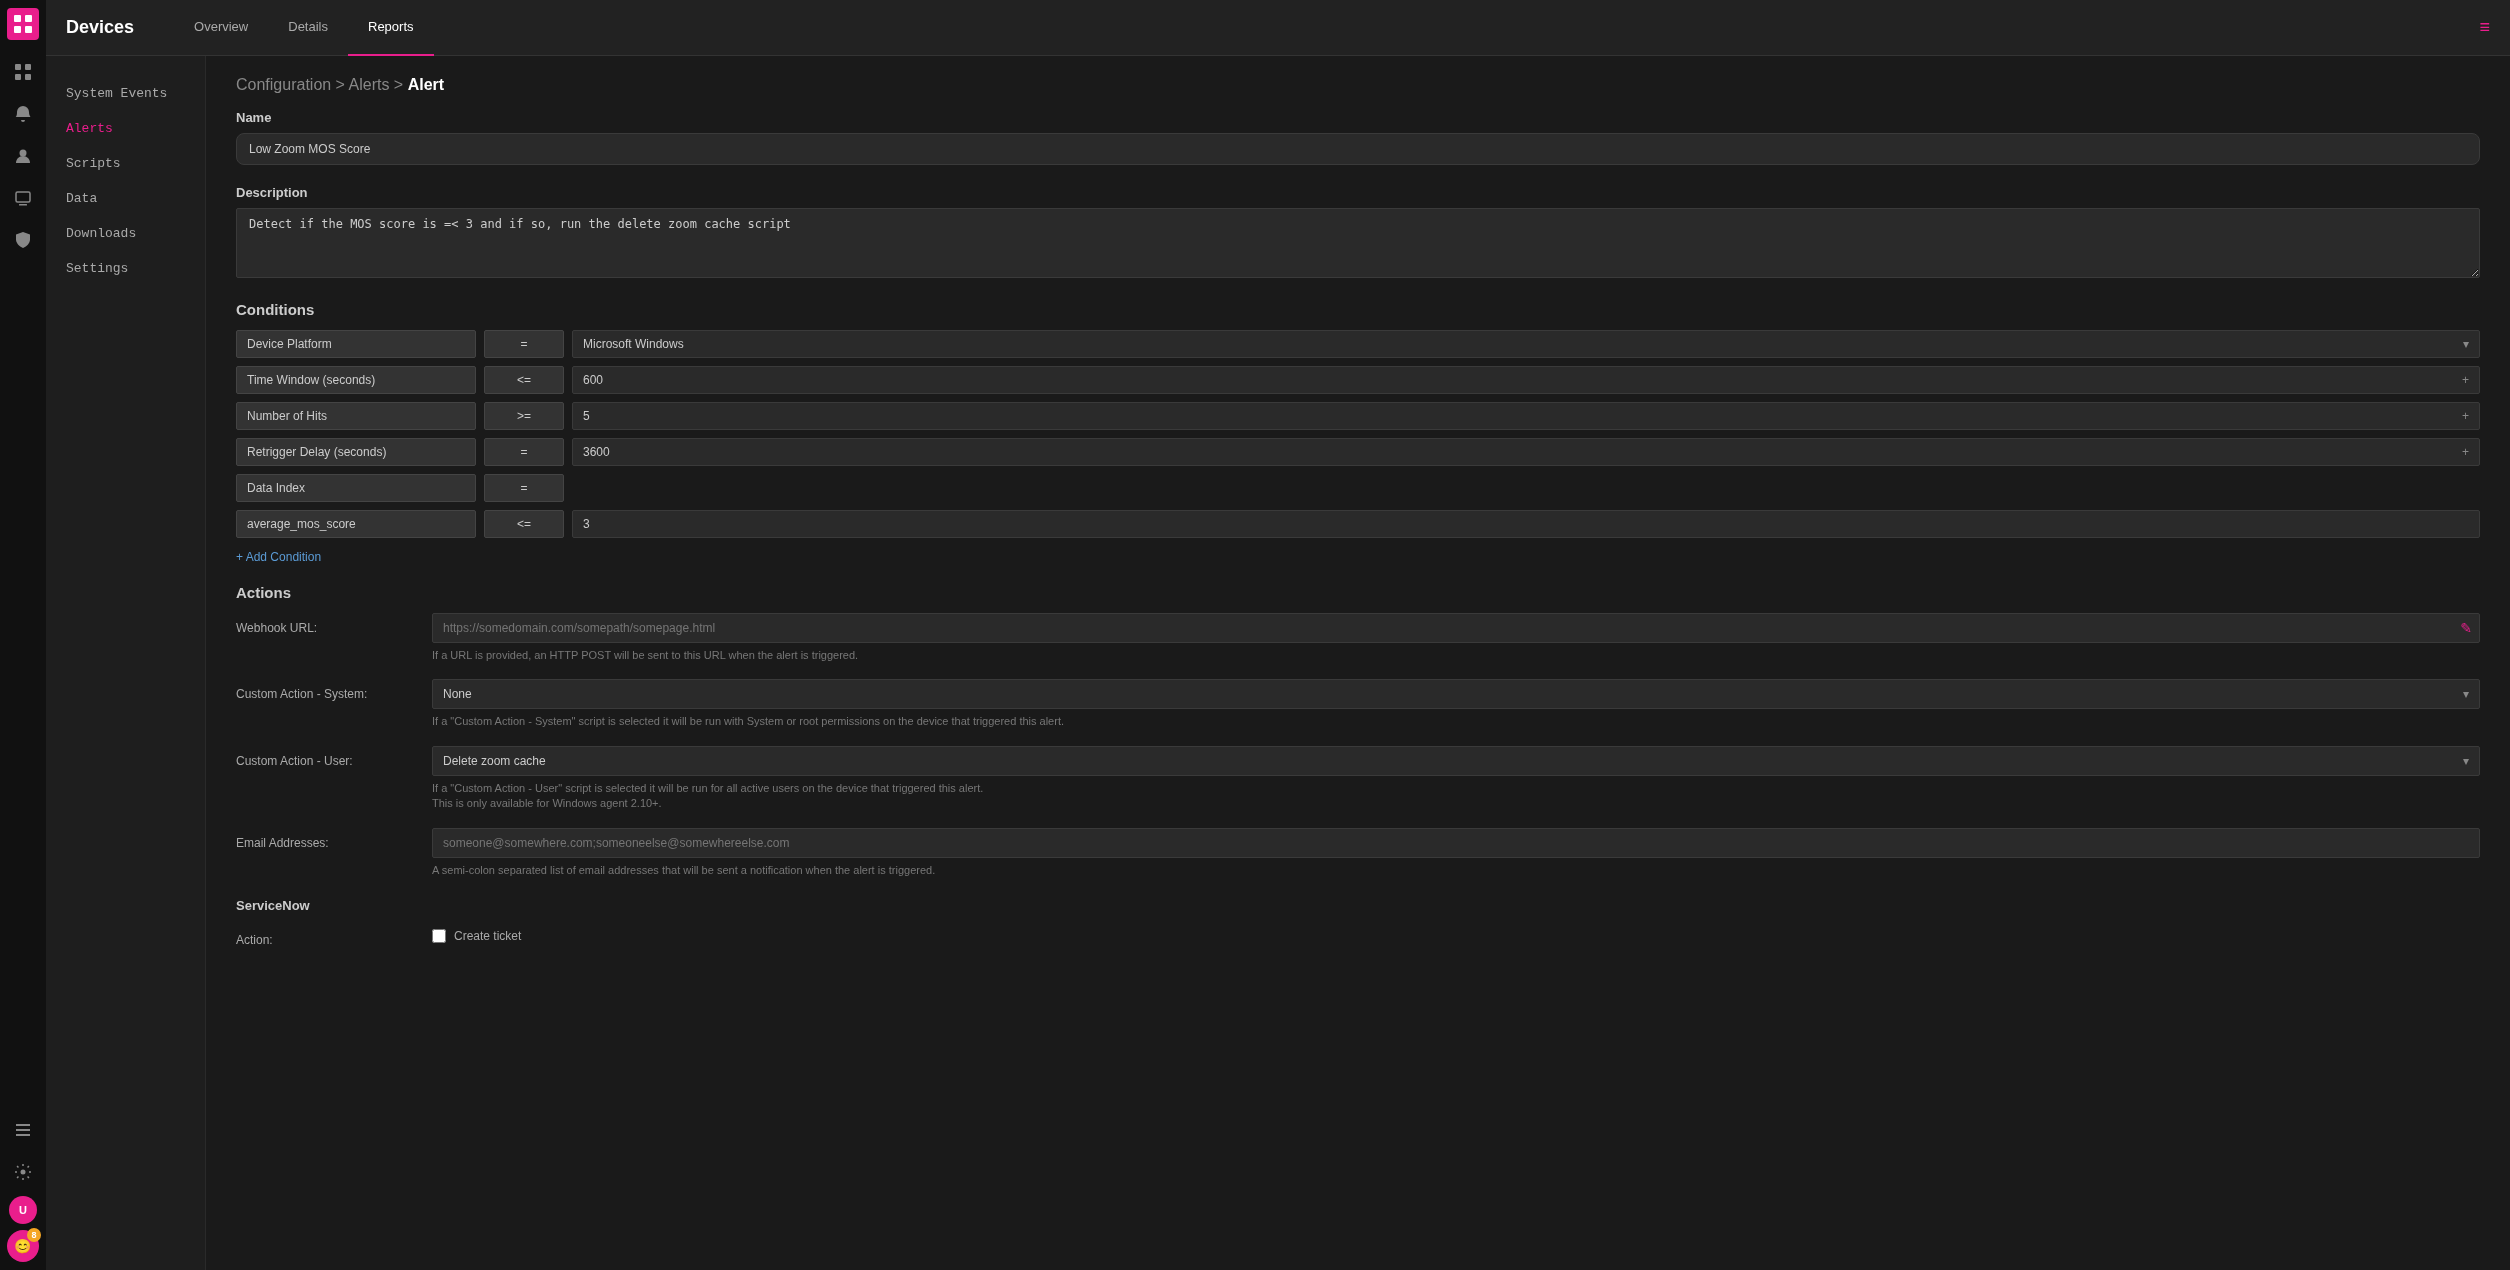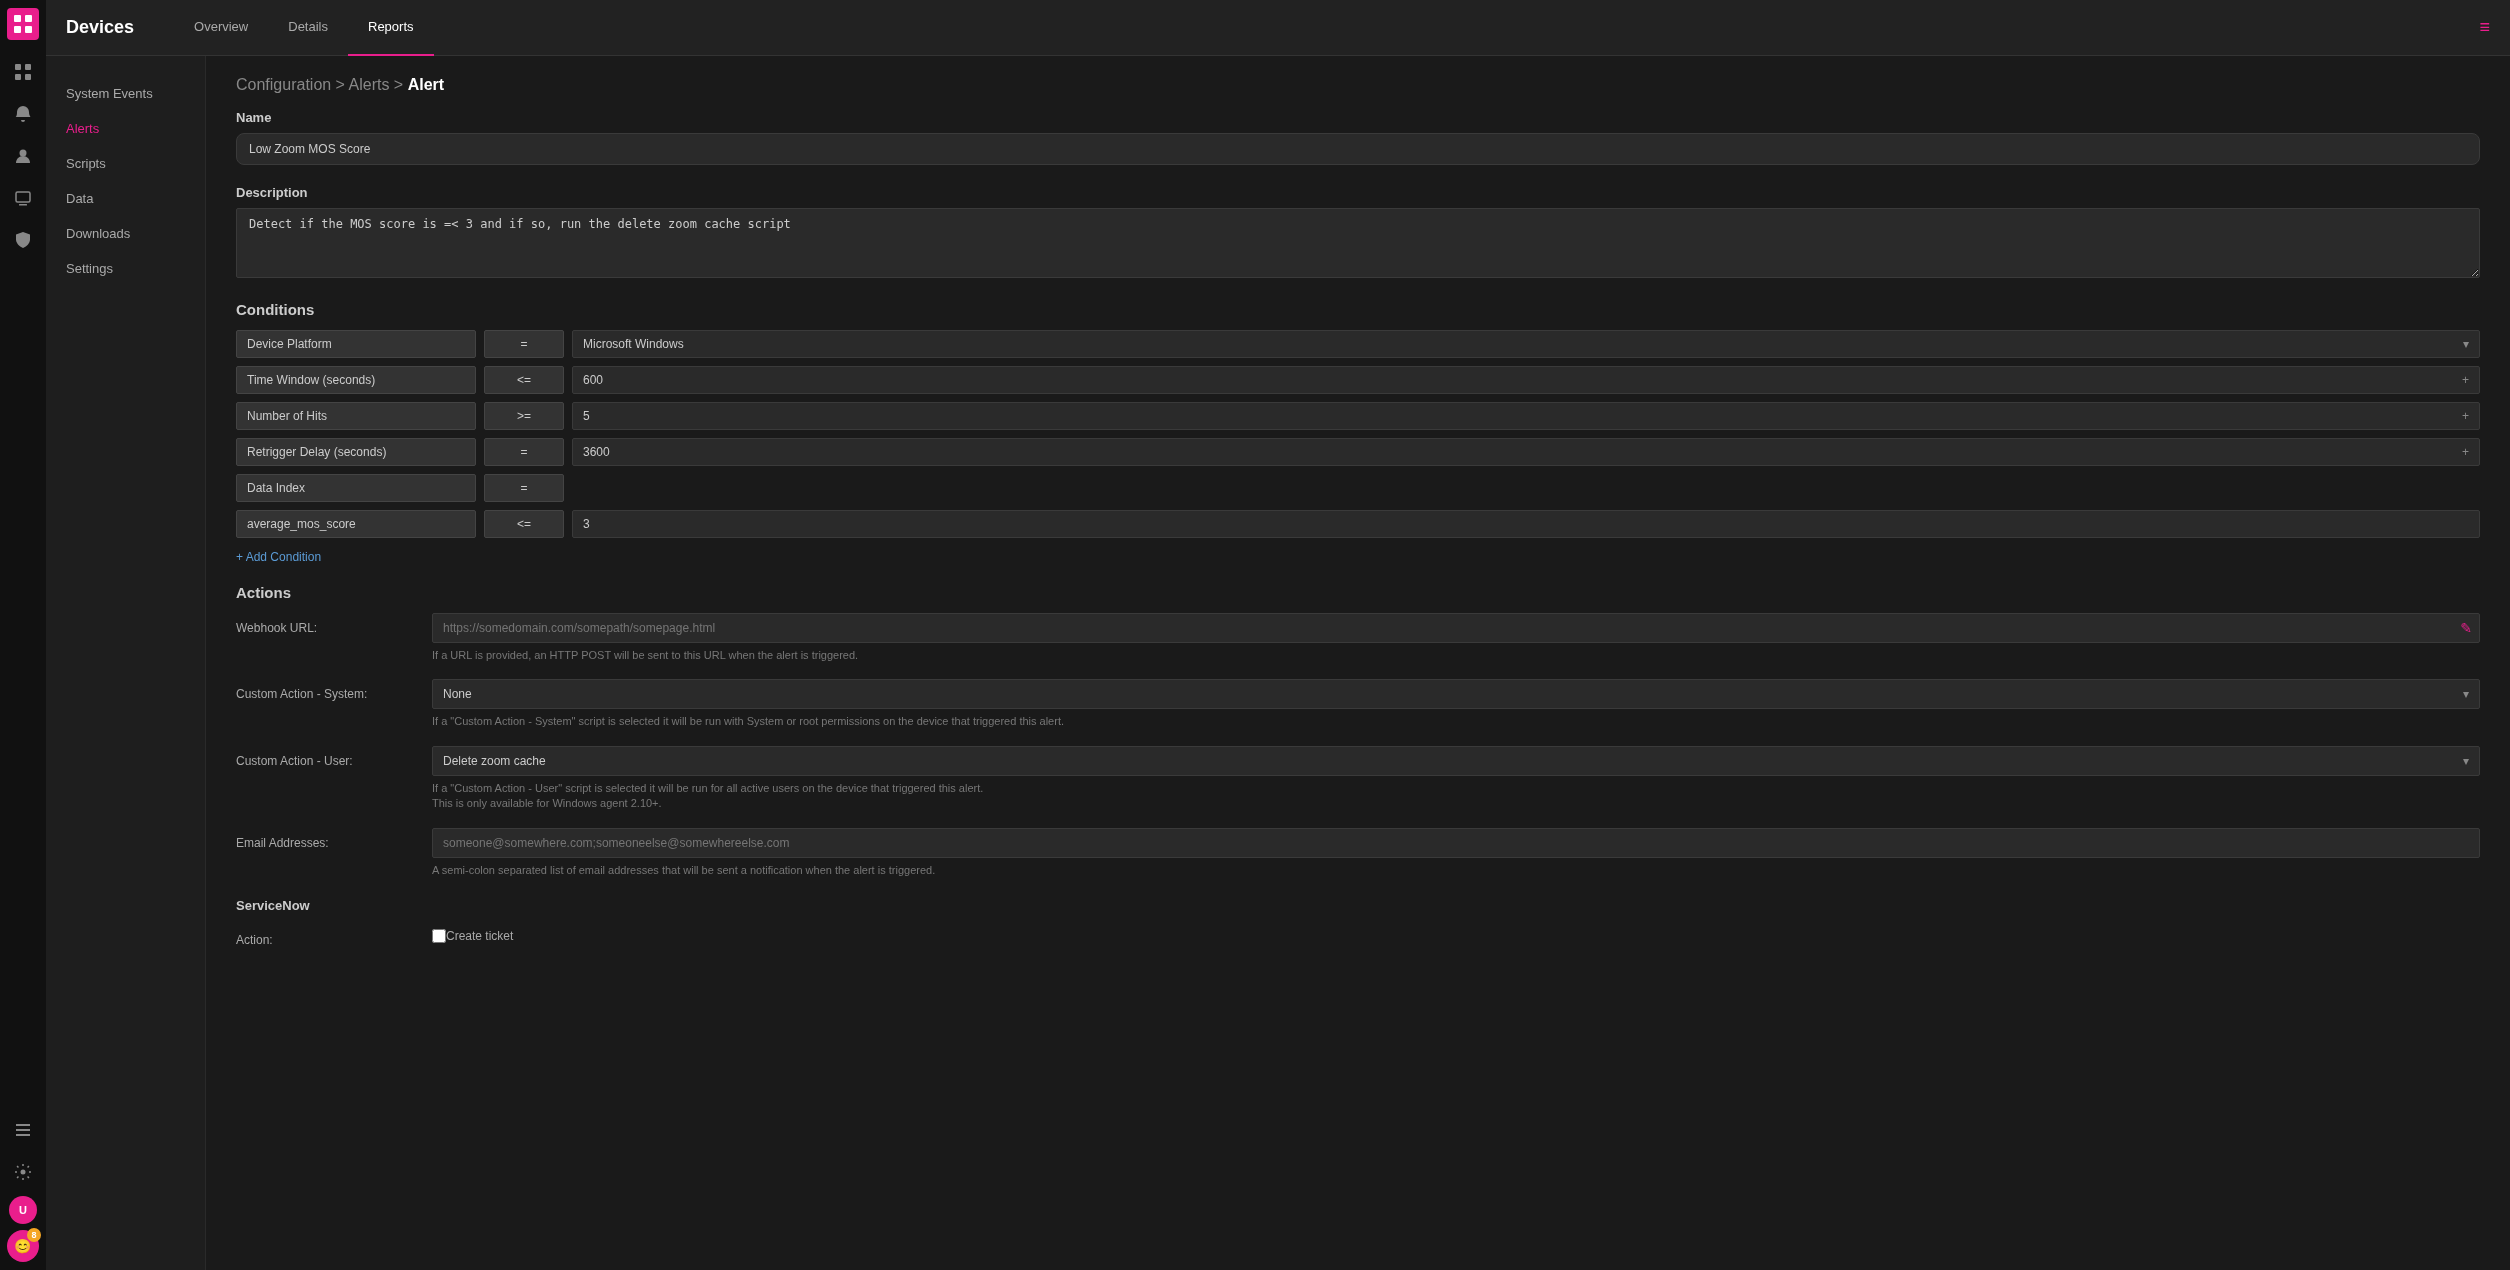--- a/index.html
+++ b/index.html
@@ -116,20 +116,21 @@
       overflow: hidden;
     }
 
     
     .sidebar {
       width: 160px;
       background: #1e1e1e;
       padding: 20px 0;
       flex-shrink: 0;
       border-right: 1px solid #2a2a2a;
+      font-family: Liberation Mono, monospace;
     }
     .sidebar-item {
       padding: 10px 20px;
       color: #aaa;
       cursor: pointer;
       font-size: 13px;
     }
     .sidebar-item.active { color: #e91e8c; }
 
     
@@ -318,20 +319,21 @@
     .servicenow-section { margin-bottom: 20px; }
     .servicenow-title {
       color: #ccc;
       font-size: 13px;
       font-weight: 600;
       margin-bottom: 12px;
     }
     .checkbox-row {
       display: flex;
       align-items: center;
+      gap: 8px;
       margin-top: 4px;
     }
     .checkbox-row input[type=checkbox] {
       width: 14px; height: 14px;
       cursor: pointer;
     }
     .checkbox-label {
       color: #aaa;
       font-size: 12px;
     }

